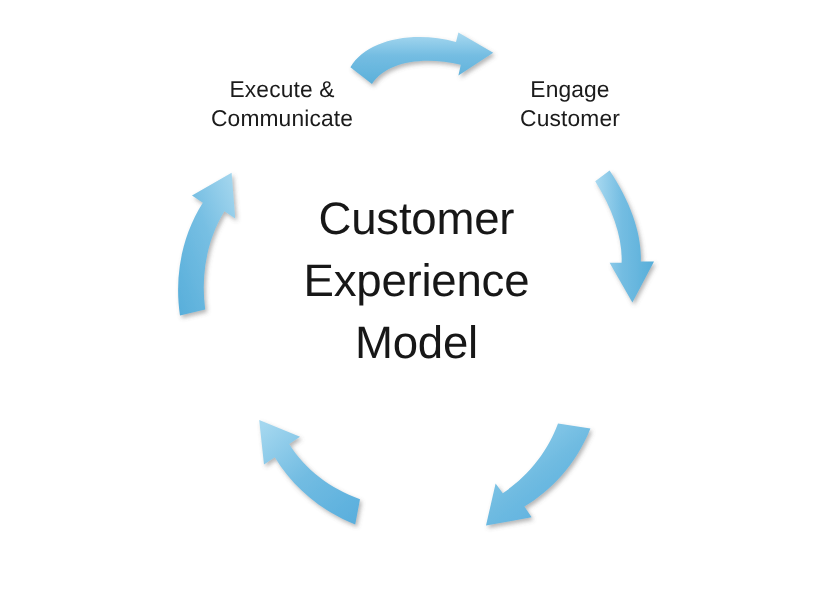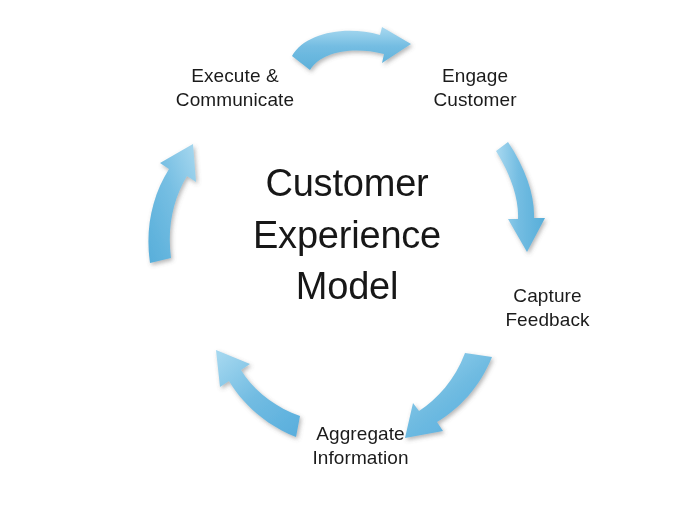--- a/index.html
+++ b/index.html
@@ -157,20 +157,16 @@
   <div id="center-title">Customer
 Experience
 Model</div>
 
   <div class="node-label" id="label-execute">Execute &amp;
 Communicate</div>
 
   <div class="node-label" id="label-engage">Engage
 Customer</div>
 
-  <div class="node-label" id="label-capture">Capture
-Feedback</div>
 
-  <div class="node-label" id="label-aggregate">Aggregate
-Information</div>
 
 
 </div>
 
 </body></html>

